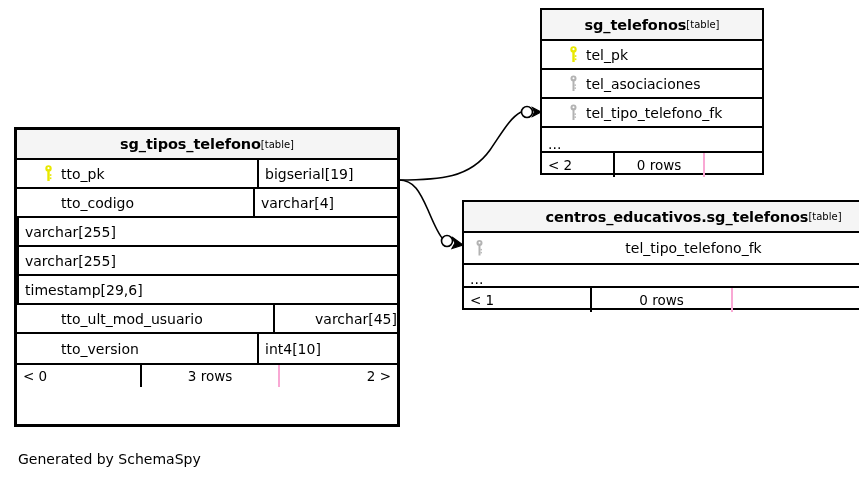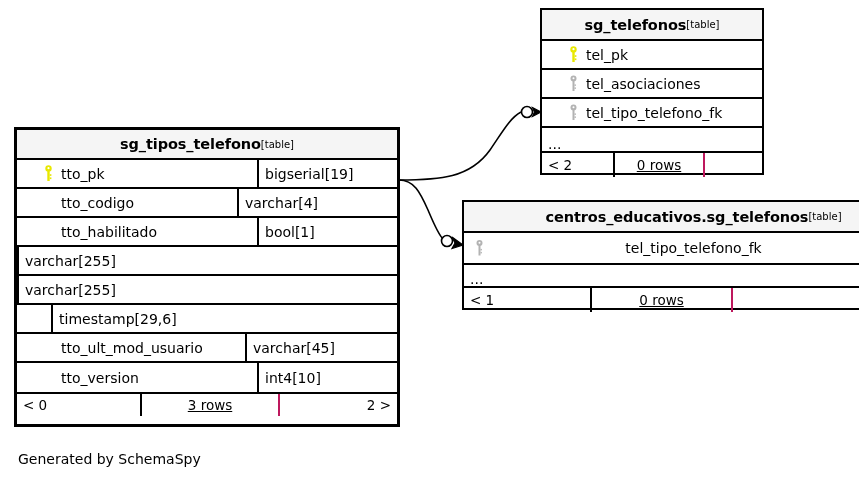--- a/index.html
+++ b/index.html
@@ -124,22 +124,21 @@
     align-items: center;
     box-sizing: border-box;
     font-size: 13.5px;
     padding: 0 6px;
     white-space: nowrap;
   }
   .foot-left { justify-content: flex-start; }
   .foot-mid {
     justify-content: center;
     border-left: 2px solid #000000;
-    border-right: 2px solid #be185d;
-    text-decoration: underline;
+    border-right: 2px solid #f9a8d4;
   }
   .foot-right { justify-content: flex-end; }
   .caption {
     position: absolute;
     font-size: 14px;
     white-space: nowrap;
     color: #000000;
   }
 </style>
 </head>
@@ -180,59 +179,50 @@
       <div class="col-type" style="width:140px;">
         <span class="ctype">bigserial[19]</span>
       </div>
     </div>
 
     <div class="row">
       <div class="col-name">
         <span class="keyslot"></span>
         <span class="cname">tto_codigo</span>
       </div>
-      <div class="col-type" style="width:160px;">
+      <div class="col-type" style="width:144px;">
         <span class="ctype">varchar[4]</span>
       </div>
     </div>
 
-    <div class="row">
-      <div class="col-name">
-        <span class="keyslot"></span>
-        <span class="cname">tto_habilitado</span>
-      </div>
-      <div class="col-type" style="width:140px;">
-        <span class="ctype">bool[1]</span>
-      </div>
-    </div>
 
     <div class="row">
       <div class="col-type" style="width:140px;">
         <span class="ctype">varchar[255]</span>
       </div>
     </div>
 
     <div class="row">
       <div class="col-type" style="width:140px;">
         <span class="ctype">varchar[255]</span>
       </div>
     </div>
 
     <div class="row">
-      <div class="col-type" style="width:148px;margin-left:34px;">
+      <div class="col-type" style="width:148px;">
         <span class="ctype">timestamp[29,6]</span>
       </div>
     </div>
 
     <div class="row">
       <div class="col-name">
         <span class="keyslot"></span>
         <span class="cname">tto_ult_mod_usuario</span>
       </div>
-      <div class="col-type" style="width:152px;">
+      <div class="col-type" style="width:124px;justify-content:flex-end;">
         <span class="ctype">varchar[45]</span>
       </div>
     </div>
 
     <div class="row" style="border-bottom:none;">
       <div class="col-name">
         <span class="keyslot"></span>
         <span class="cname">tto_version</span>
       </div>
       <div class="col-type" style="width:140px;">

